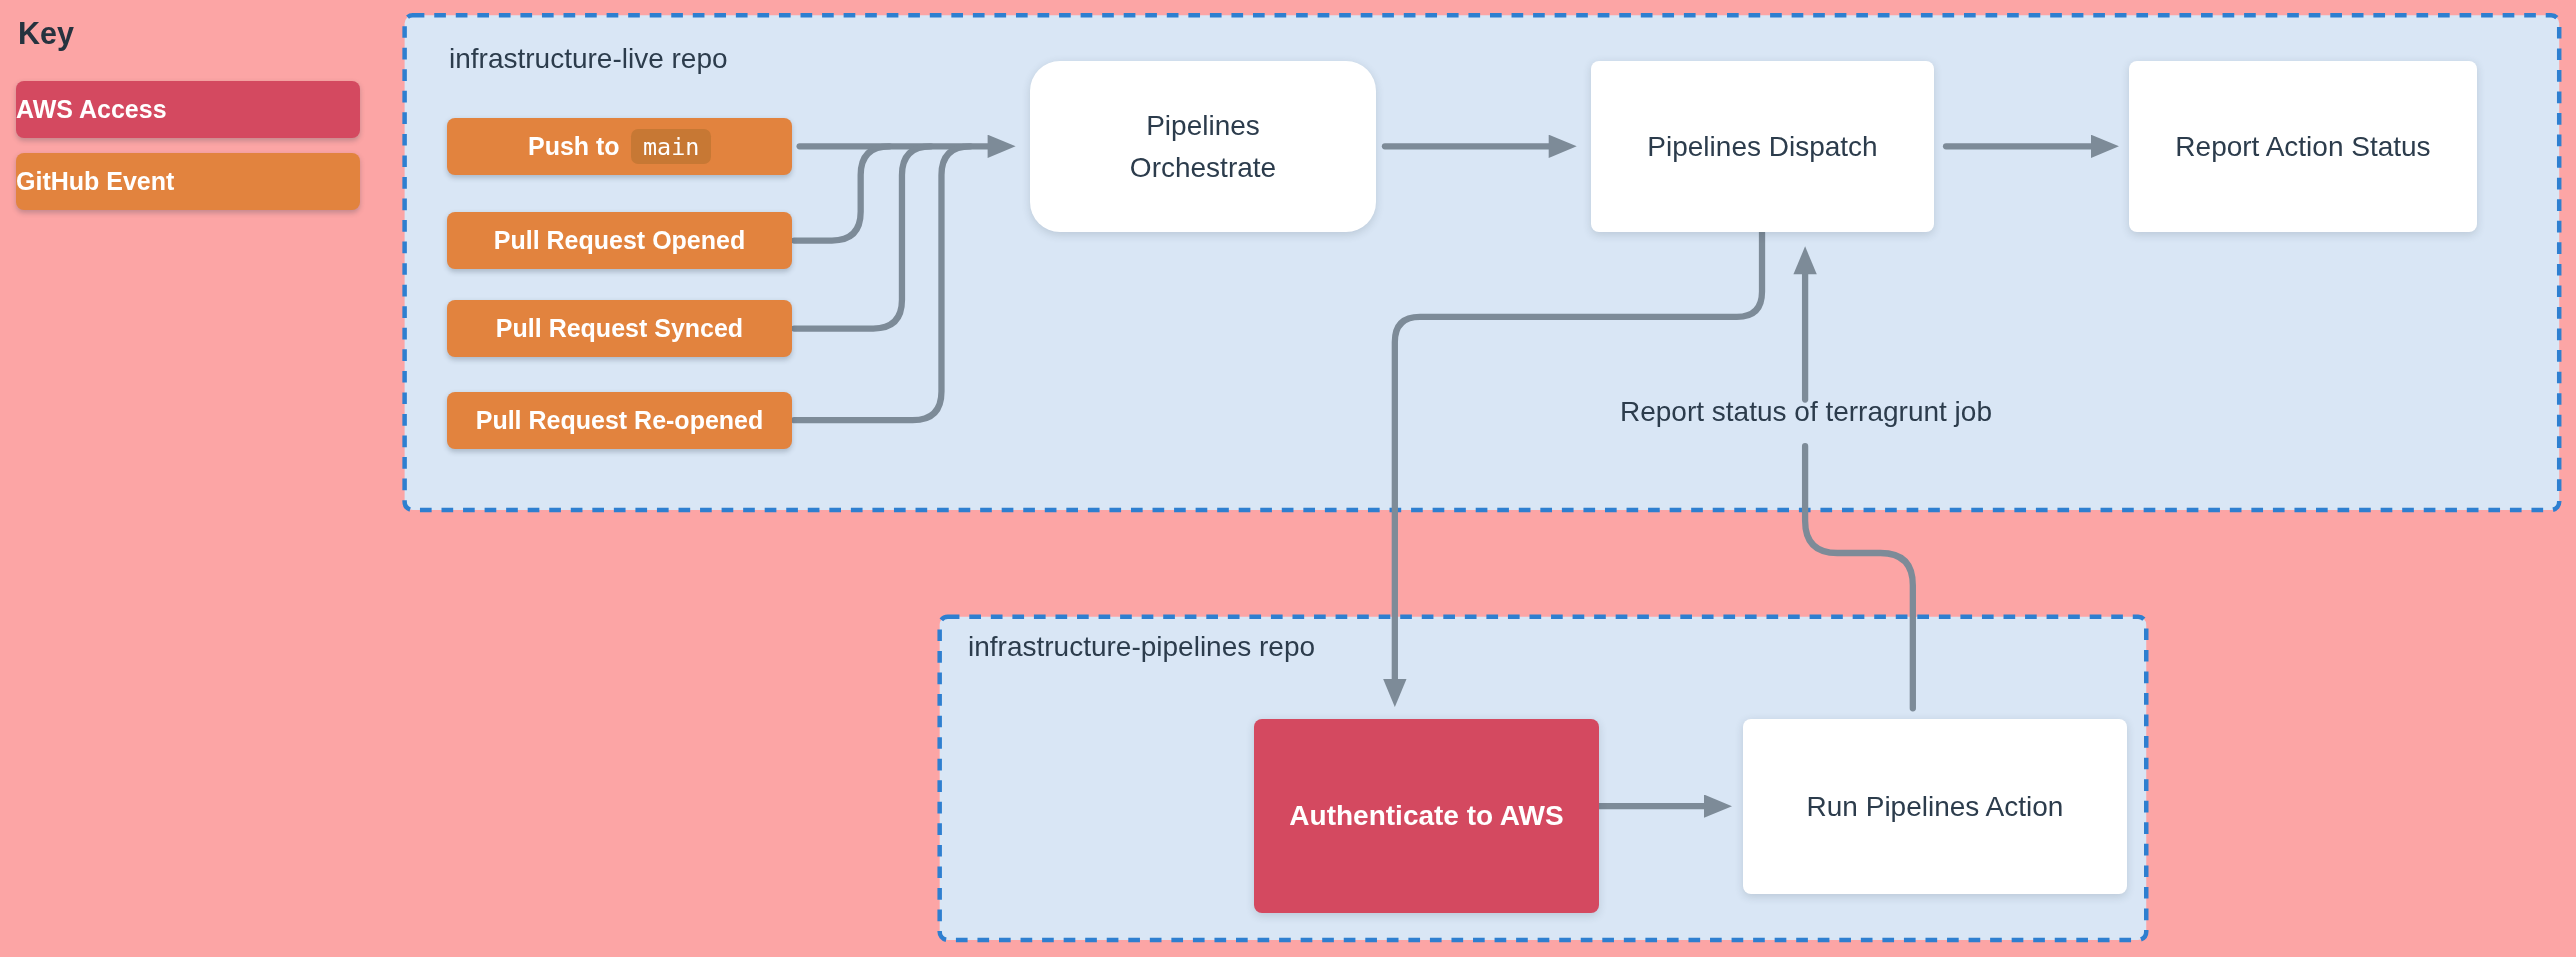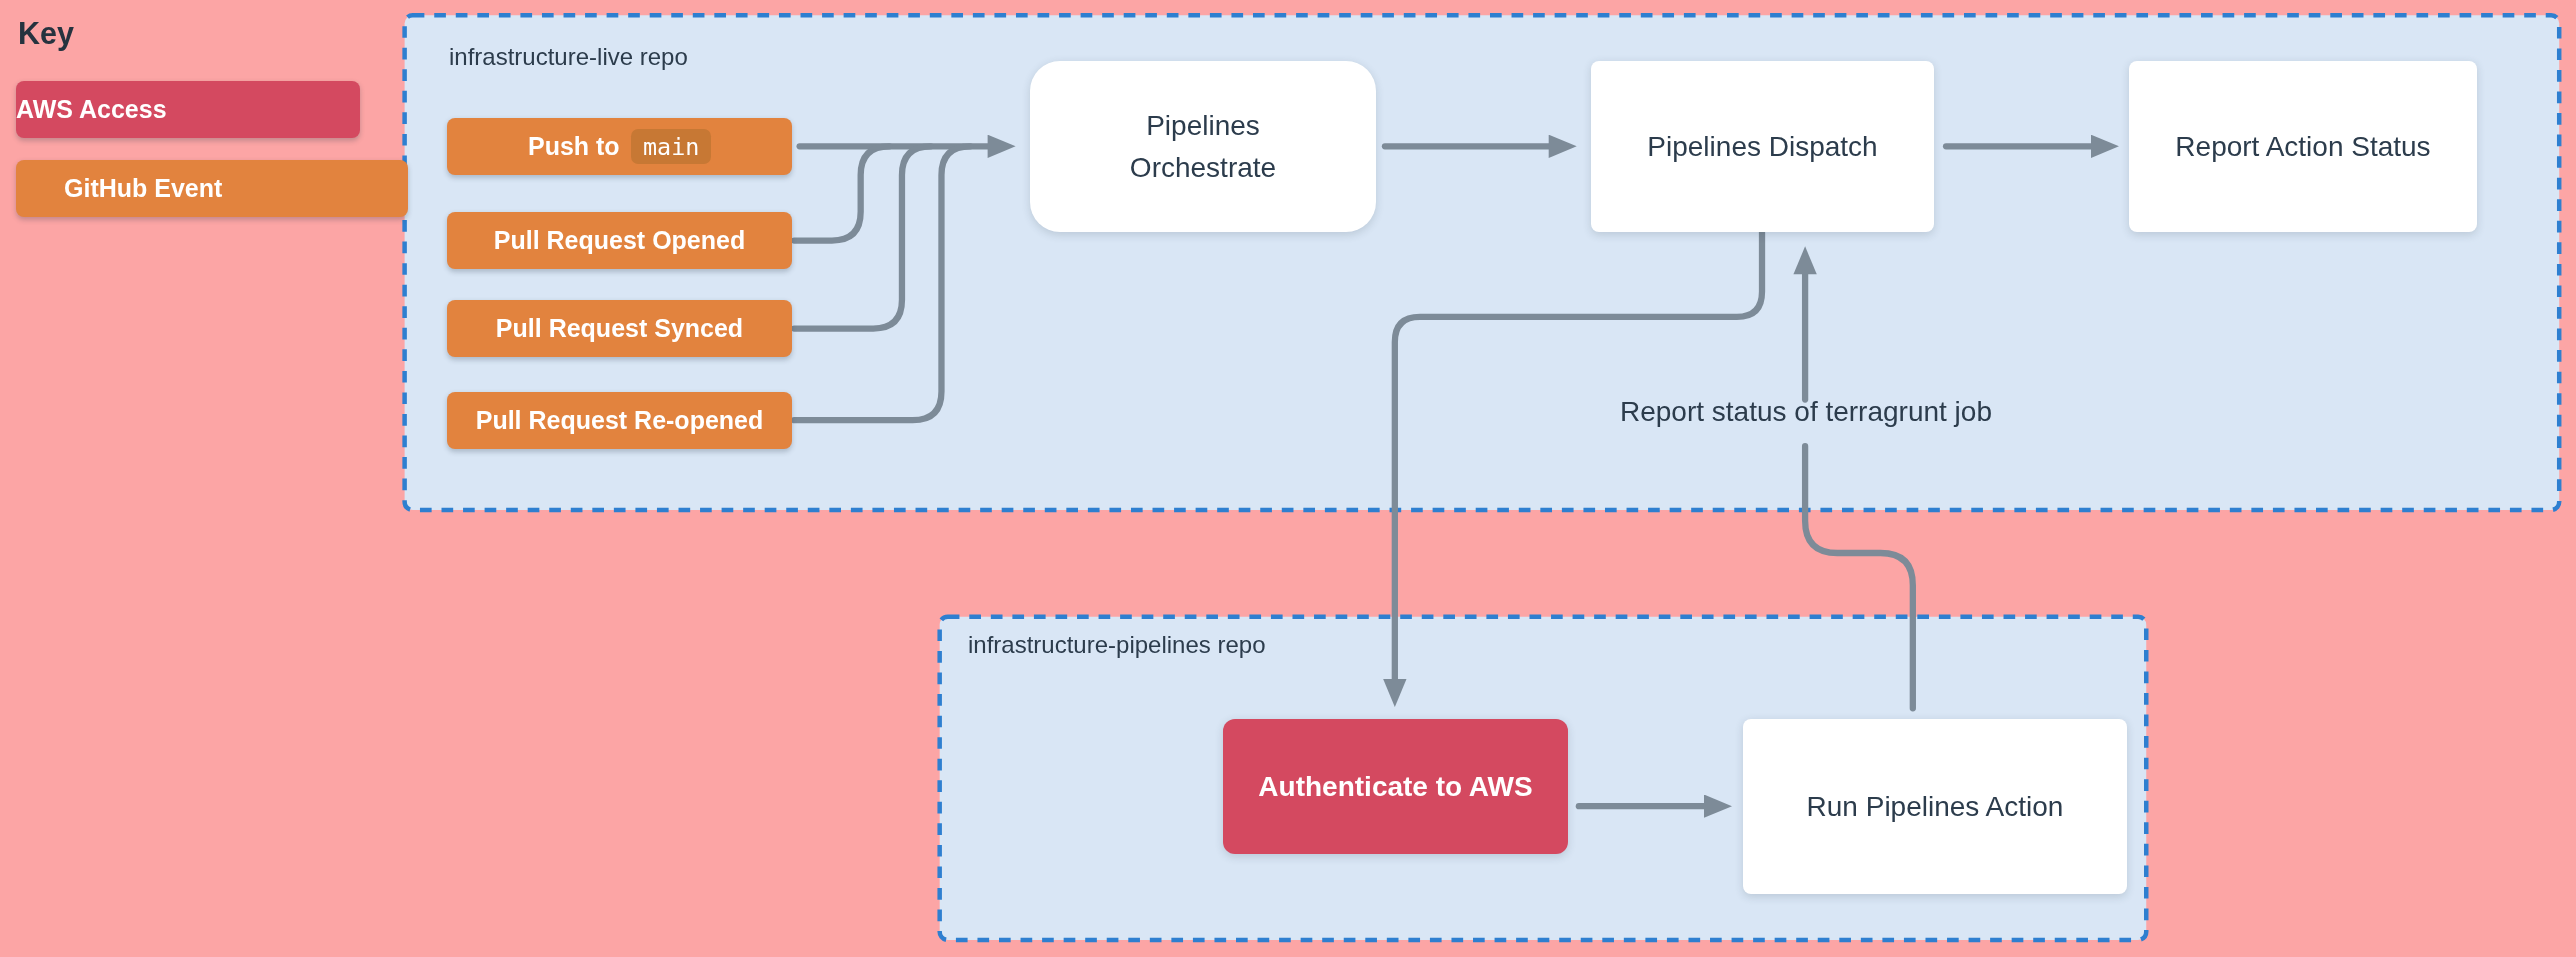--- a/index.html
+++ b/index.html
@@ -5,24 +5,24 @@
   html,body{margin:0;padding:0;background:#edf0f4;font-family:"Liberation Sans",sans-serif;}
   #canvas{position:relative;width:2576px;height:957px;background:#fca5a5;overflow:hidden;}
 
   
   .key-heading{position:absolute;left:18px;top:16px;font-size:30.5px;font-weight:700;color:#26333f;}
   .key-btn{position:absolute;left:16px;width:344px;height:57px;border-radius:8px;
            display:flex;align-items:center;justify-content:flex-start;
            color:#ffffff;font-size:25px;font-weight:700;
            box-shadow:0 2.7px 5.4px rgba(40,55,70,.25);}
   .key-btn.aws{top:81px;background:#d44960;}
-  .key-btn.gh{top:160px;background:#e2833e;padding-left:48px;}
+  .key-btn.gh{top:153px;background:#e2833e;}
 
   
-  .panel-title{position:absolute;font-size:24px;color:#2c3c4c;white-space:nowrap;}
+  .panel-title{position:absolute;font-size:28px;color:#2c3c4c;white-space:nowrap;}
   .panel-title.live{left:449px;top:43px;}
   .panel-title.pipe{left:968px;top:631px;}
 
   
   .event-btn{position:absolute;left:447px;width:345px;height:57px;border-radius:8px;
              background:#e2833e;display:flex;align-items:center;justify-content:center;
              color:#ffffff;font-size:25px;font-weight:700;
              box-shadow:0 2.7px 5.4px rgba(40,55,70,.25);white-space:nowrap;}
   .event-btn.push{top:118px;}
   .event-btn.opened{top:212px;}
@@ -35,21 +35,21 @@
   
   .node{position:absolute;border-radius:8px;display:flex;align-items:center;justify-content:center;
         text-align:center;font-size:28px;color:#2c3c4c;
         box-shadow:0 2.7px 8px rgba(40,55,70,.16);}
   .node.white{background:#ffffff;}
   .node.red{background:#d44960;color:#ffffff;font-weight:700;}
   .node.orchestrate{left:1030px;top:61px;width:346px;height:171px;border-radius:30px;}
   .node.orchestrate .inner{max-width:216px;line-height:1.5;}
   .node.dispatch{left:1591px;top:61px;width:343px;height:171px;}
   .node.report{left:2129px;top:61px;width:348px;height:171px;}
-  .node.auth{left:1223px;top:719px;width:345px;height:135px;border-radius:12px;}
+  .node.auth{left:1254px;top:719px;width:345px;height:194px;}
   .node.run{left:1743px;top:719px;width:384px;height:175px;}
 
   
   .annotation{position:absolute;left:1806px;top:396px;transform:translateX(-50%);
               font-size:28px;color:#2c3c4c;white-space:nowrap;}
 
   
   svg.layer{position:absolute;left:0;top:0;width:2576px;height:957px;pointer-events:none;}
   .connector{stroke:#7d8b98;stroke-width:7;fill:none;stroke-linecap:round;stroke-linejoin:round;}
   .panel-rect{fill:#d9e6f5;stroke:#2e7fd0;stroke-width:5;stroke-dasharray:13 11;}

